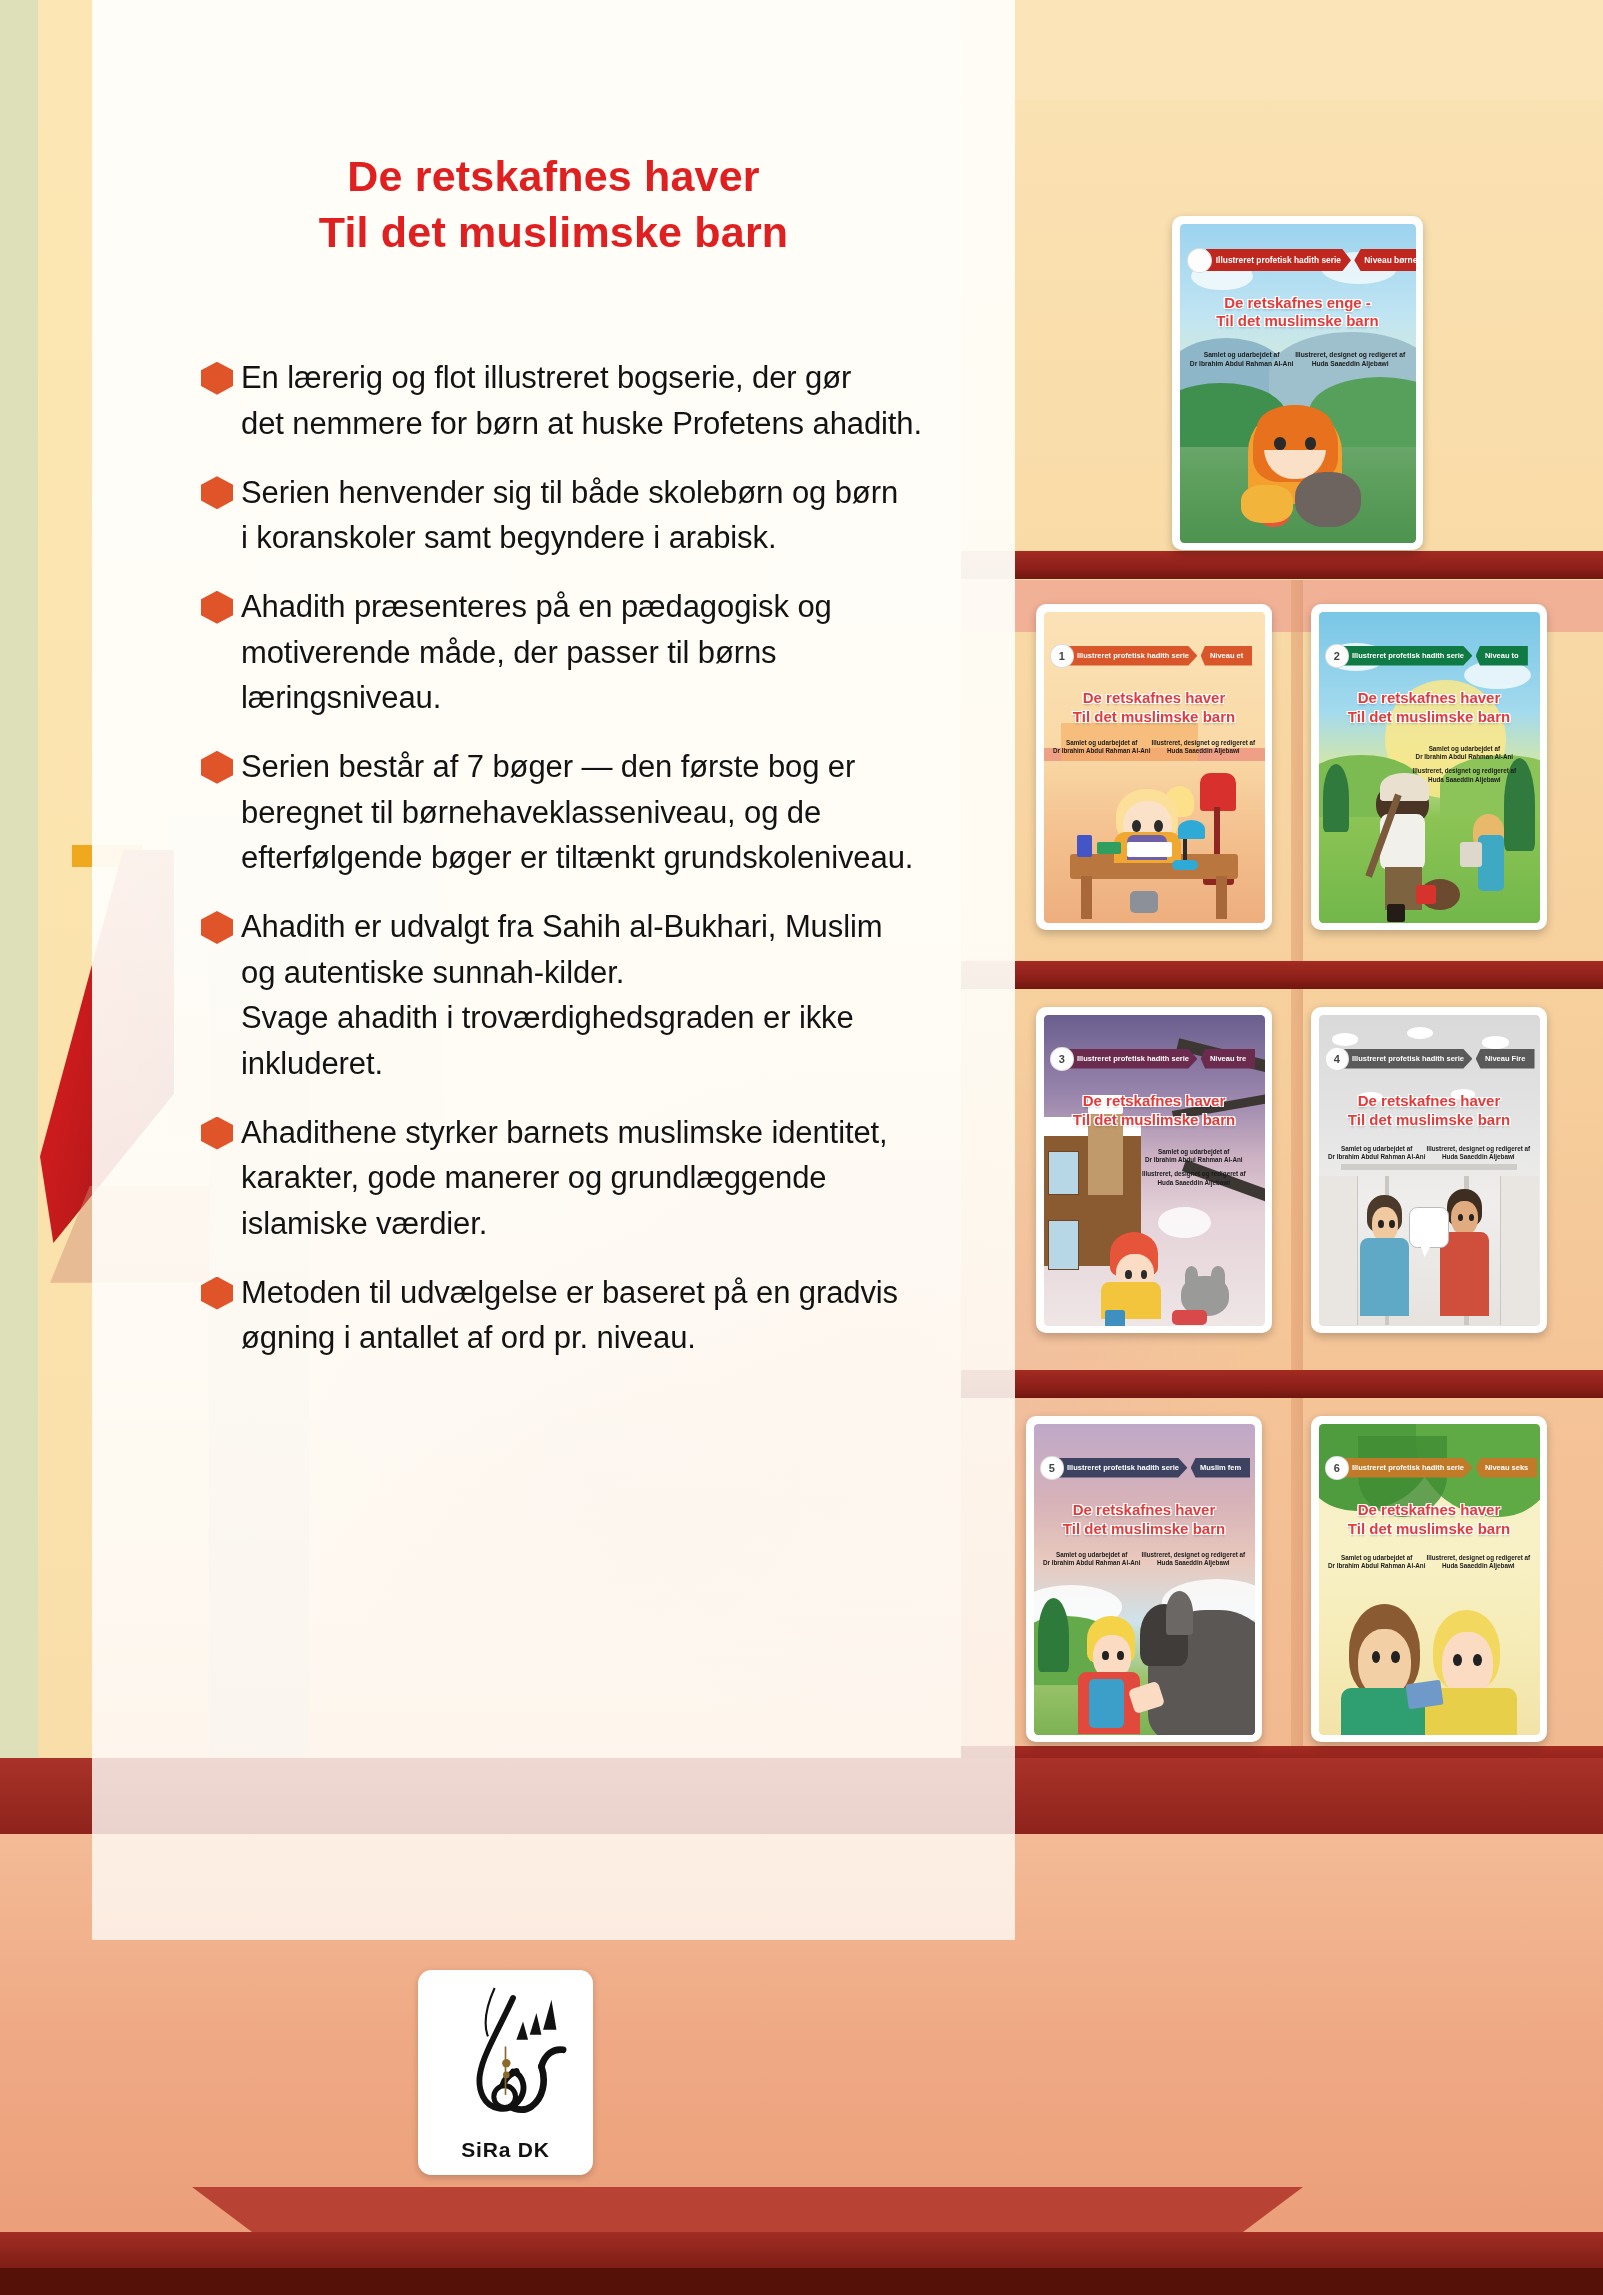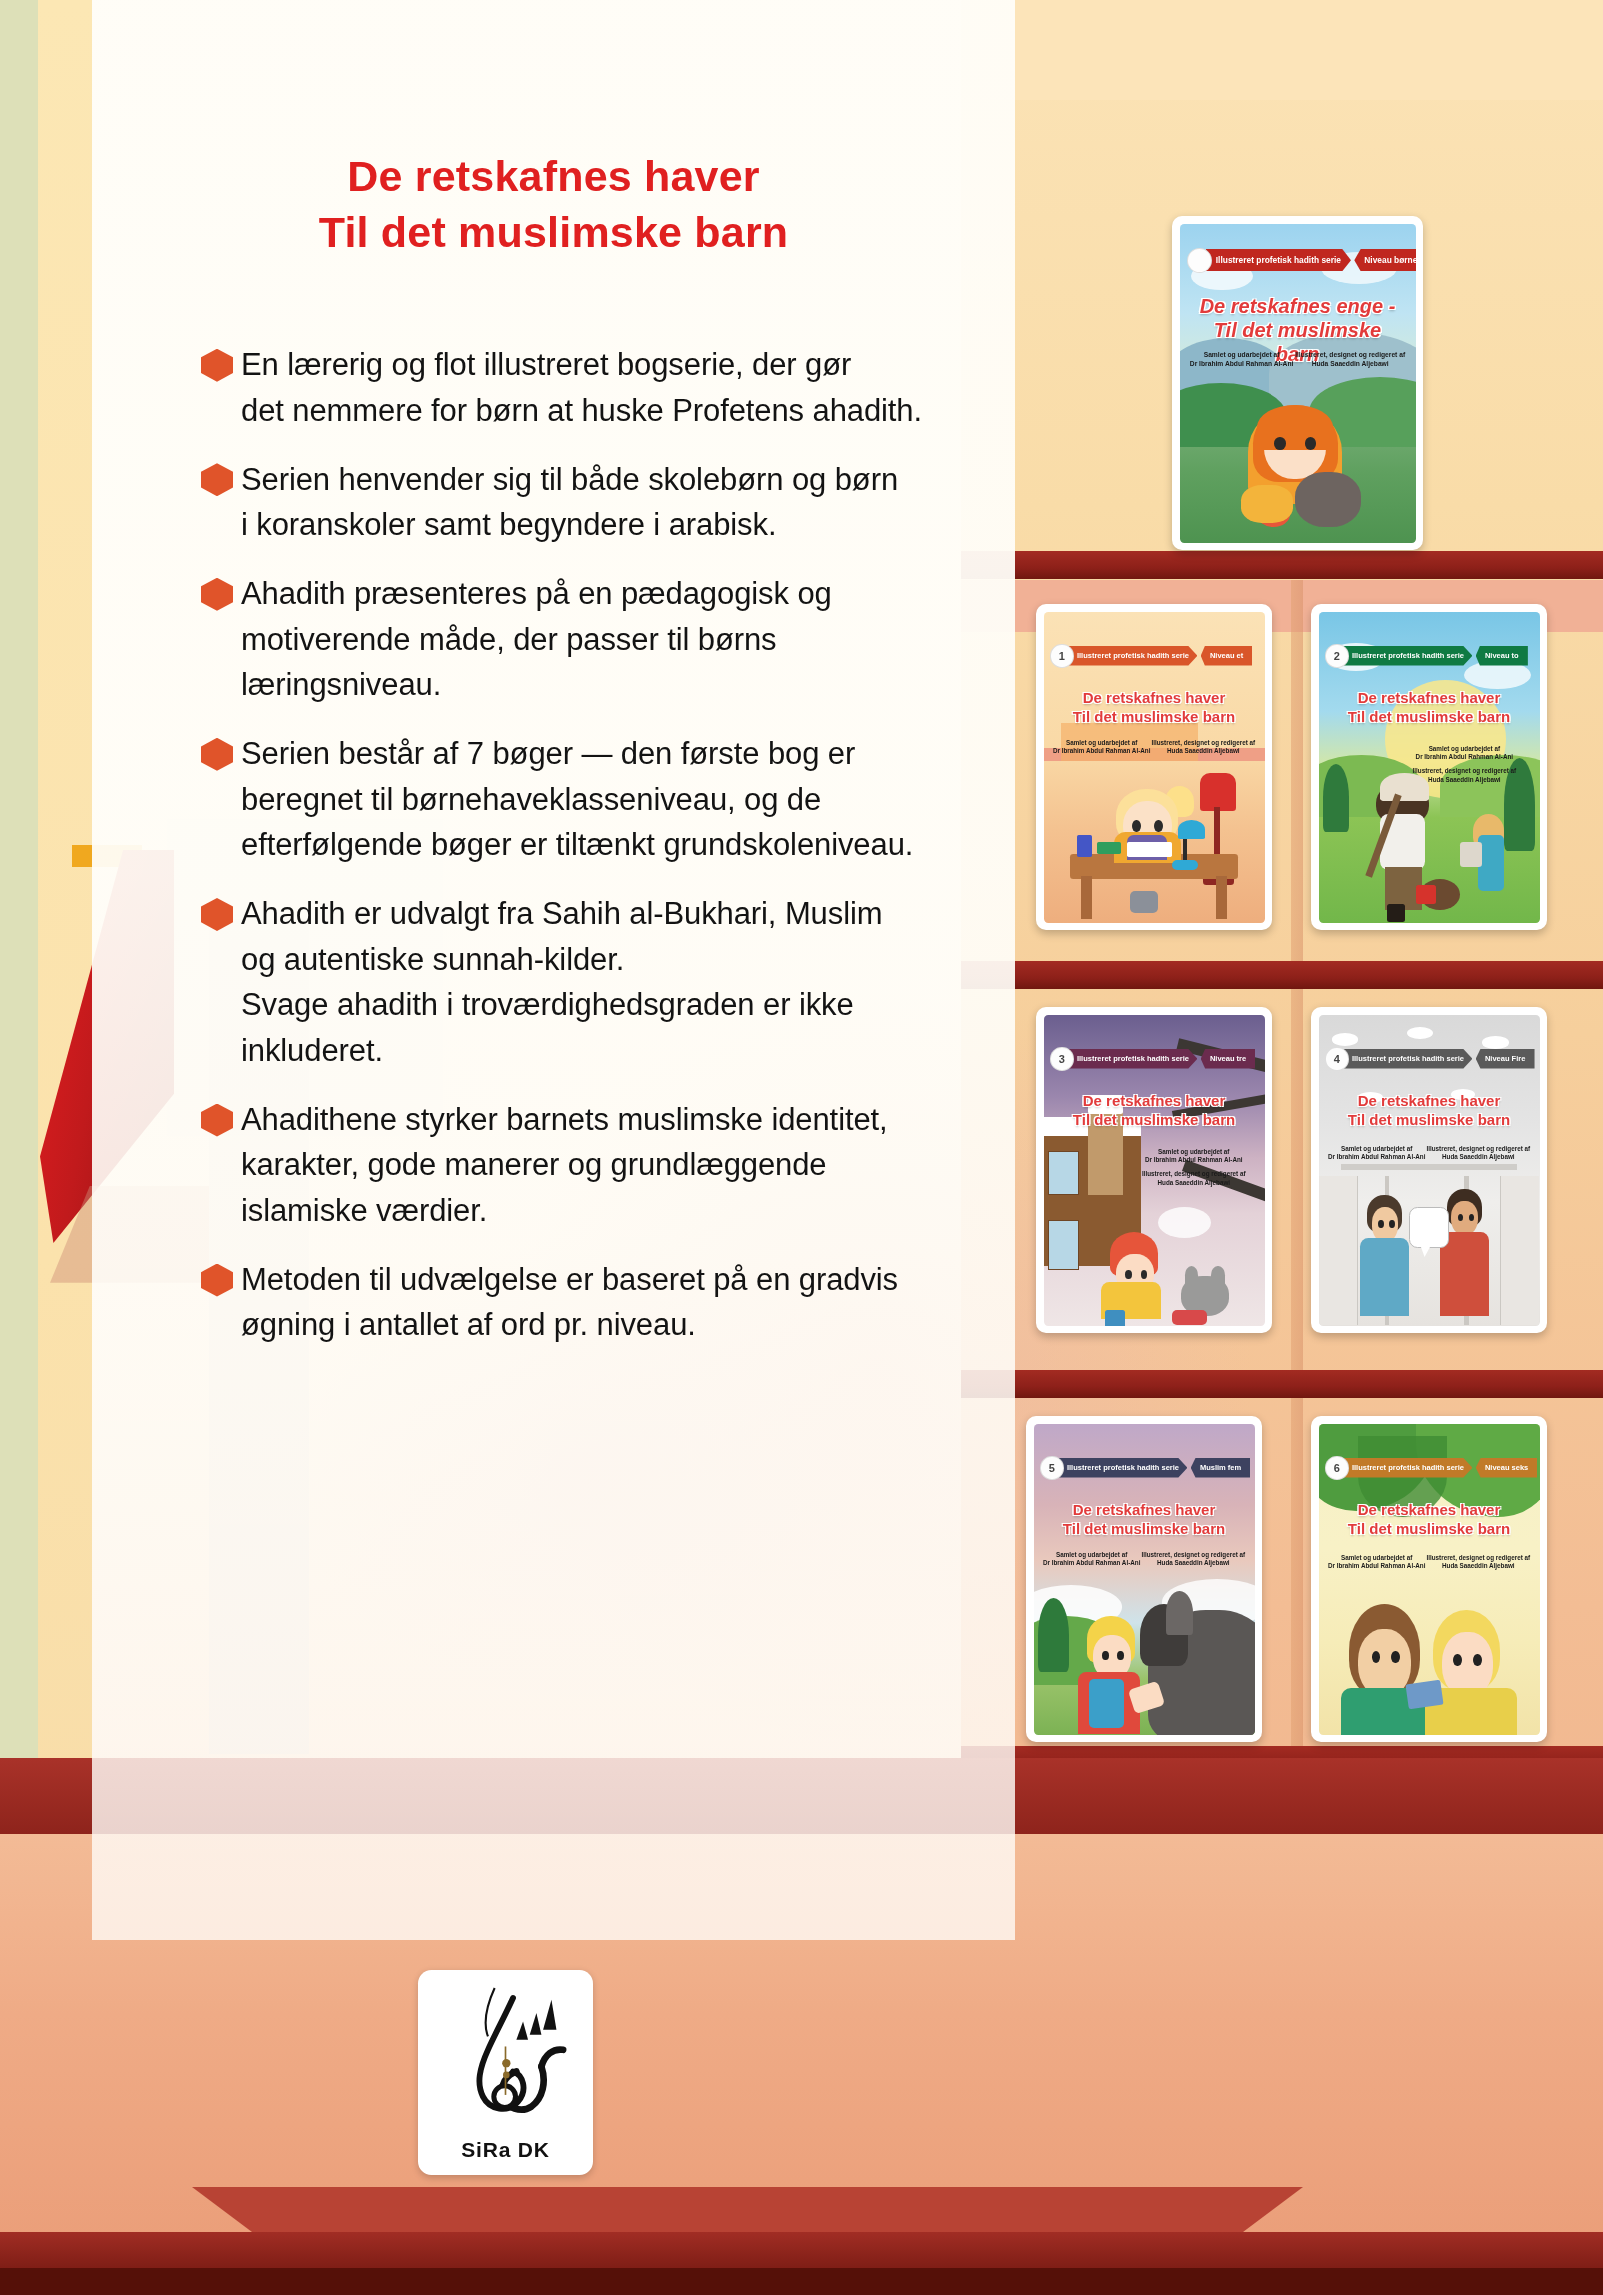--- a/index.html
+++ b/index.html
@@ -115,21 +115,21 @@
 
   #title {
     position:absolute; left:0; top:149px; width:923px;
     text-align:center; color:#e02020;
     font-weight:bold; font-size:43px; line-height:1.30;
     letter-spacing:0.2px;
   }
   #title .t-line { display:block; }
 
   #bullets {
-    position:absolute; left:109px; top:342px; width:844px;
+    position:absolute; left:109px; top:355px; width:844px;
   }
   .bullet {
     position:relative;
     padding-left:40px;
     margin-bottom:23.4px;
   }
   .hex {
     position:absolute; left:0; top:6.7px;
     width:32px; height:33px;
     background:#e0542a;
@@ -326,21 +326,21 @@
       </div>
       <div class="band-a" style="background:#c0271f;height:78%;padding:0 10px;font-size:8.4px;margin-left:-5.8px;
                   clip-path:polygon(0 0, 94% 0, 100% 50%, 94% 100%, 0 100%);">
         <span>Illustreret profetisk hadith serie</span>
       </div>
       <div class="band-b" style="background:#c0271f;height:78%;padding:0 10px;font-size:8.4px;margin-left:3.3px;
                   clip-path:polygon(7% 0, 100% 0, 100% 100%, 7% 100%, 0 50%);">
         <span>Niveau børnehave</span>
       </div>
     </div>
-    <div class="bk-title" style="top:22%;font-size:20px;font-style:italic;">
+    <div class="bk-title" style="top:22%;font-size:15px;">
       <div>De retskafnes enge -</div>
       <div>Til det muslimske barn</div>
     </div>
     <div class="credits" style="top:40%;font-size:6.7px;">
       <div>
         <div>Samlet og udarbejdet af</div>
         <div>Dr Ibrahim Abdul Rahman Al-Ani</div>
       </div>
       <div>
         <div>Illustreret, designet og redigeret af</div>

